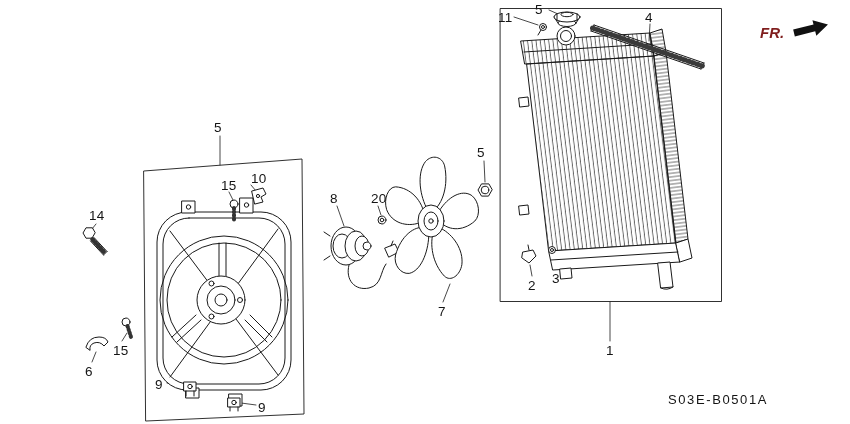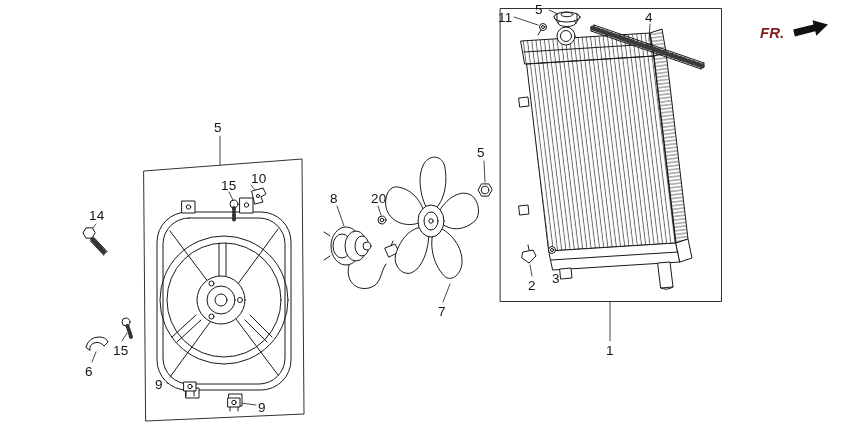--- a/index.html
+++ b/index.html
@@ -201,13 +201,14 @@
   <span class="num" style="left:438px; top:304px">7</span>
   <span class="num" style="left:528px; top:278px">2</span>
   <span class="num" style="left:552px; top:271px">3</span>
   <span class="num" style="left:606px; top:343px">1</span>
   <span class="num" style="left:113px; top:343px">15</span>
   <span class="num" style="left:85px;  top:364px">6</span>
   <span class="num" style="left:155px; top:377px">9</span>
   <span class="num" style="left:258px; top:400px">9</span>
 
   <span class="fr">FR.</span>
+  <span class="code">S03E-B0501A</span>
 </div>
 
 </body></html>

